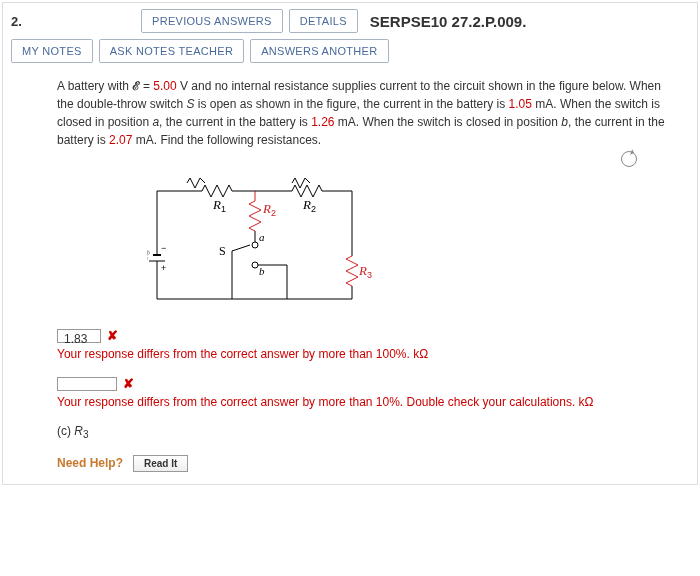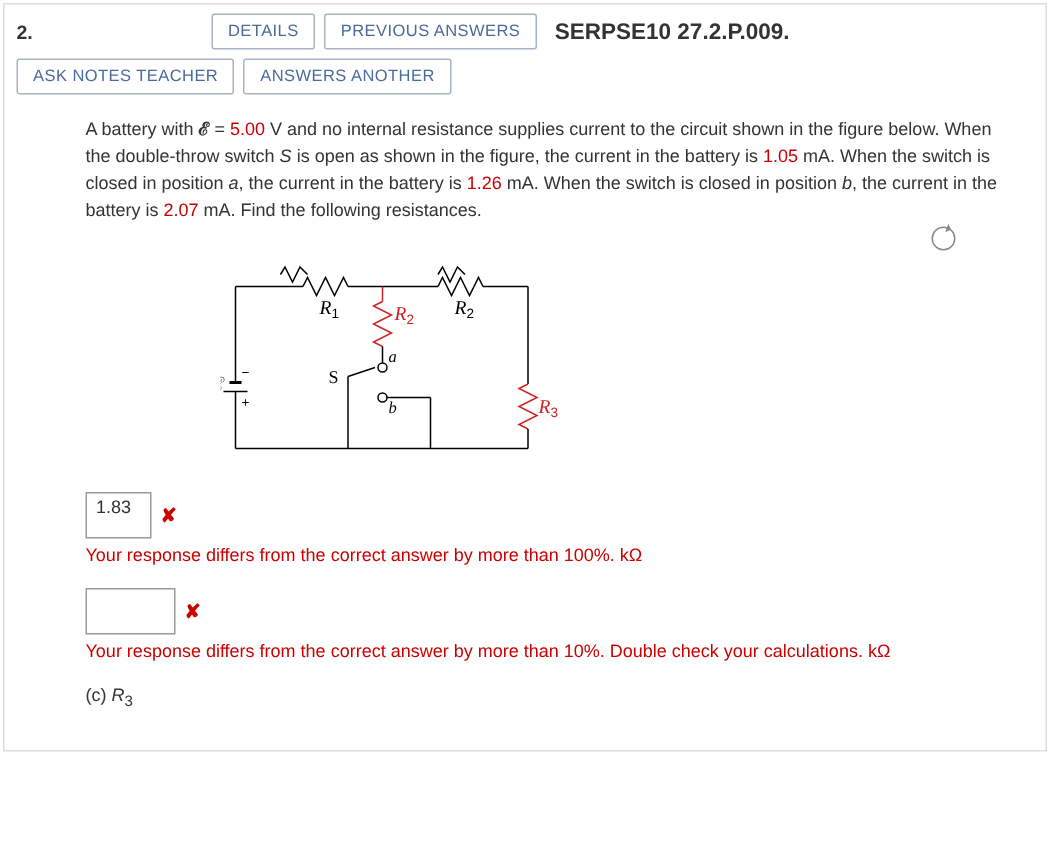--- a/index.html
+++ b/index.html
@@ -57,21 +57,21 @@
   }
   .parts { margin-top: 8px; }
   .part { margin-bottom: 14px; }
   .plabel { font-size: 12px; margin-bottom: 3px; }
   .sub { font-size: 10px; vertical-align: sub; }
   .ansrow { display: flex; align-items: center; gap: 6px; }
   .ansbox {
     border: 1px solid #999;
     padding: 2px 6px;
     min-width: 44px;
-    height: 31px;
+    height: 14px;
     font-size: 12px;
     background: #fff;
     display: inline-block;
   }
   .ansbox.empty { min-width: 60px; }
   .x-icon { color: #c00; font-weight: bold; font-size: 13px; }
   .check-icon { color: #3a9a3a; font-weight: bold; font-size: 13px; }
   .unit { font-size: 12px; color: #333; }
   .feedback { color: #c00; font-size: 12px; margin-top: 3px; line-height: 1.35; }
   .needhelp { margin-top: 10px; display: flex; align-items: center; gap: 10px; }
@@ -88,25 +88,26 @@
   
   .ckt { position: relative; width: 230px; height: 140px; }
 </style>
 </head>
 <body>
 
 <div class="outer">
   <div class="header-row">
     <span class="qnum">2.</span>
     <span style="width:92px;"></span>
+    <button class="btn">PREVIOUS ANSWERS</button>
     <button class="btn">DETAILS</button>
-    <button class="btn">PREVIOUS ANSWERS</button>
     <span class="srcref">SERPSE10 27.2.P.009.</span>
   </div>
   <div class="header-row" style="padding-top:0;">
+    <button class="btn">MY NOTES</button>
     <button class="btn">ASK NOTES TEACHER</button>
     <button class="btn">ANSWERS ANOTHER</button>
   </div>
 
   <div class="content">
     <p class="problem">
       <span>A battery with </span><span class="emf">ℰ</span><span> = </span><span class="red">5.00</span><span> V and no internal resistance supplies current to the circuit shown in the figure below. When the double-throw switch </span><span class="italic">S</span><span> is open as shown in the figure, the current in the battery is </span><span class="red">1.05</span><span> mA. When the switch is closed in position </span><span class="italic">a</span><span>, the current in the battery is </span><span class="red">1.26</span><span> mA. When the switch is closed in position </span><span class="italic">b</span><span>, the current in the battery is </span><span class="red">2.07</span><span> mA. Find the following resistances.</span>
     </p>
 
     <div class="figwrap">
@@ -185,15 +186,19 @@
       </div>
 
       <div class="part">
         <div class="plabel">
           <span>(c)   </span><span class="italic">R</span><span class="sub">3</span>
         </div>
       </div>
 
     </div>
 
+    <div class="needhelp">
+      <span class="needhelp-label">Need Help?</span>
+      <button class="readit">Read It</button>
+    </div>
 
   </div>
 </div>
 
 </body></html>

